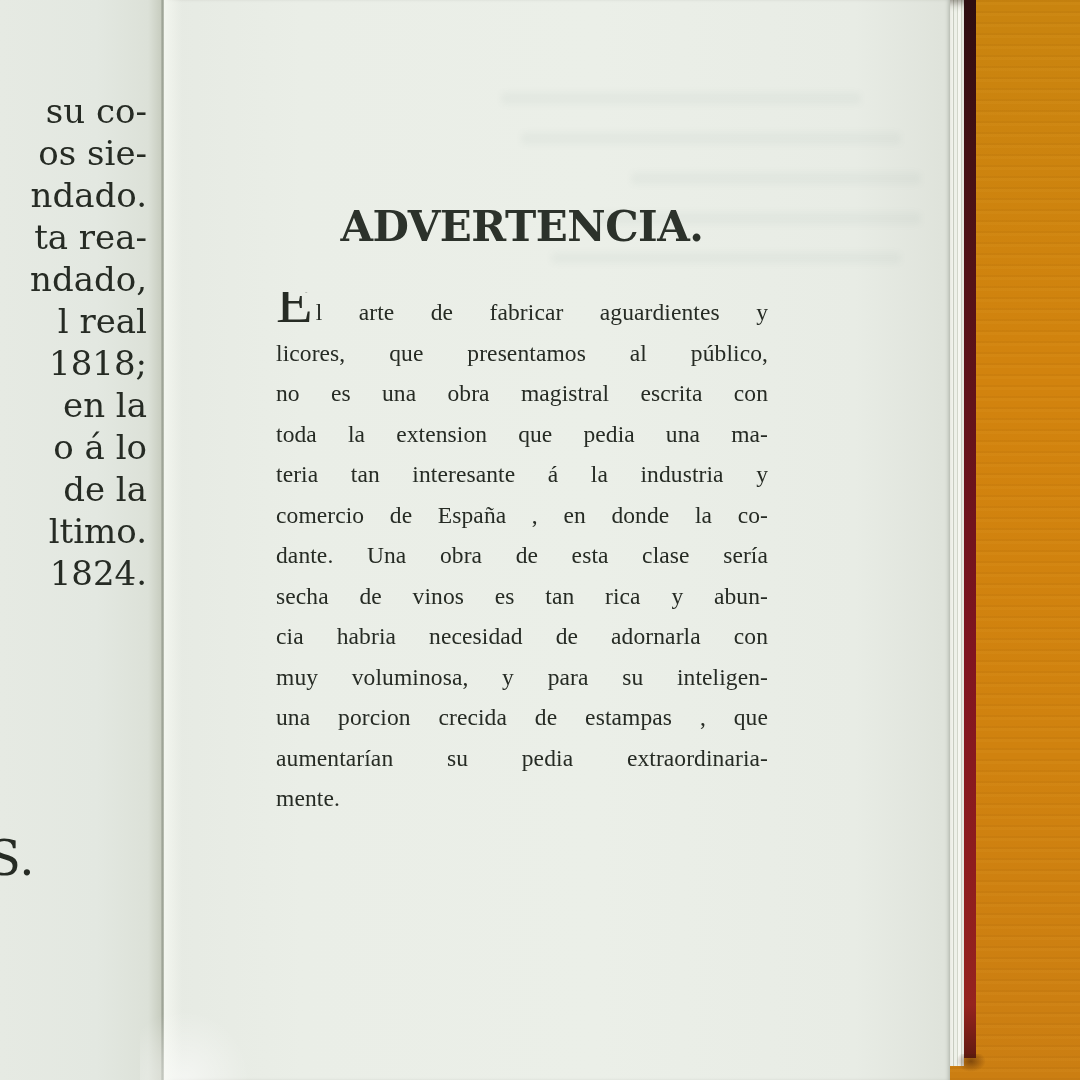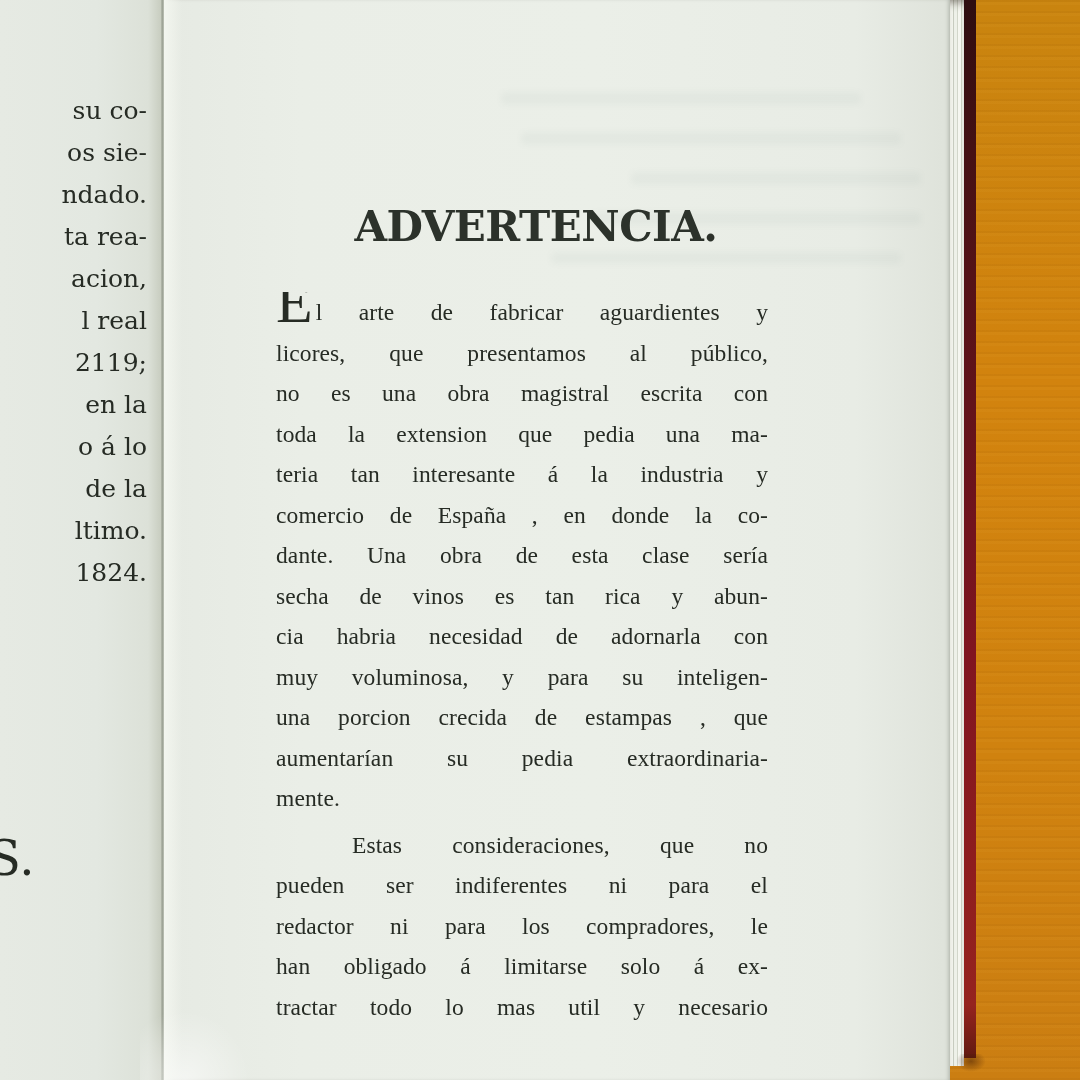--- a/index.html
+++ b/index.html
@@ -32,41 +32,41 @@
     background:radial-gradient(ellipse at 50% 40%,rgba(70,30,5,0.55),rgba(70,30,5,0.0) 70%);
   }
   
   .right-page{
     position:absolute;left:161px;top:0;width:789px;height:1080px;
     background:linear-gradient(90deg,#e6eae3 0%,#eaeee7 18%,#ebefe8 55%,#e8ece5 88%,#dfe3db 99%);
     box-shadow:inset -3px 0 4px -2px rgba(70,75,60,0.35);
   }
   .ghost-line{position:absolute;background:#5f7a74;opacity:0.05;filter:blur(3px);border-radius:4px;}
   .title{
-    position:absolute;left:129px;top:174px;width:492px;height:50px;
+    position:absolute;left:115px;top:174px;width:492px;height:50px;
     text-align:center;font-size:42px;letter-spacing:-0.5px;color:#2c322b;
     white-space:nowrap;
   }
   .textcol{position:absolute;left:115px;top:292px;width:492px;color:#262b24;}
   .line{
     font-size:23.5px;line-height:40.5px;height:40.5px;overflow:hidden;
     text-align:justify;text-align-last:justify;letter-spacing:0.1px;font-family:Liberation Serif, serif;
   }
   .line.lastline{text-align-last:left;}
   .line.indent{padding-left:76px;}
   .initial{font-size:60px;line-height:0;vertical-align:-2px;margin-right:3px;letter-spacing:0;}
   .para2{margin-top:6px;}
   
   .left-page{
     position:absolute;left:0;top:0;width:161px;height:1080px;
     background:linear-gradient(90deg,#e6eae3 0%,#e3e8e1 60%,#dce1d8 92%,#c8cdc0 100%);
   }
   .lp-col{
     position:absolute;top:90px;right:14px;left:0;
-    text-align:right;font-size:25px;line-height:42px;color:#262b24;
+    text-align:right;font-size:34px;line-height:42px;color:#262b24;
   }
   .lp-sig{
     position:absolute;left:-12px;top:830px;font-size:48px;color:#262b24;
   }
   
   .gutter-line{
     position:absolute;left:161px;top:0;width:3px;height:1080px;
     background:linear-gradient(90deg,#b4baac,#9aa093 60%,#c6cbbf);
   }
   .fold-highlight{
@@ -111,43 +111,33 @@
         <div class="line">dante. Una obra de esta clase sería</div>
         <div class="line">secha de vinos es tan rica y abun-</div>
         <div class="line">cia habria necesidad de adornarla con</div>
         <div class="line">muy voluminosa, y para su inteligen-</div>
         <div class="line">una porcion crecida de estampas , que</div>
         <div class="line">aumentarían su pedia extraordinaria-</div>
       </div>
 
     <div class="line lastline">mente.</div>
 
-    <div class="para2">
-      <div class="line indent">Estas consideraciones, que no</div>
-      <div>
-
-      <div class="line">pueden ser indiferentes ni para el</div>
-          <div class="line">redactor ni para los compradores, le</div>
-          <div class="line">han obligado á limitarse solo á ex-</div>
-          <div class="line">tractar todo lo mas util y necesario</div>
-        </div>
-    </div>
   </div>
 </div>
 
 <div class="left-page">
   <div class="lp-col">
 
   <div class="lp-line">su co-</div>
       <div class="lp-line">os sie-</div>
       <div class="lp-line">ndado.</div>
       <div class="lp-line">ta rea-</div>
-      <div class="lp-line">acion,</div>
+      <div class="lp-line">ndado,</div>
       <div class="lp-line">l real</div>
-      <div class="lp-line">2119;</div>
+      <div class="lp-line">1818;</div>
       <div class="lp-line">en la</div>
       <div class="lp-line">o á lo</div>
       <div class="lp-line">de la</div>
       <div class="lp-line">ltimo.</div>
       <div class="lp-line">1824.</div>
     </div>
   <div class="lp-sig">S.</div>
 </div>
 
 <div class="gutter-line"></div>

